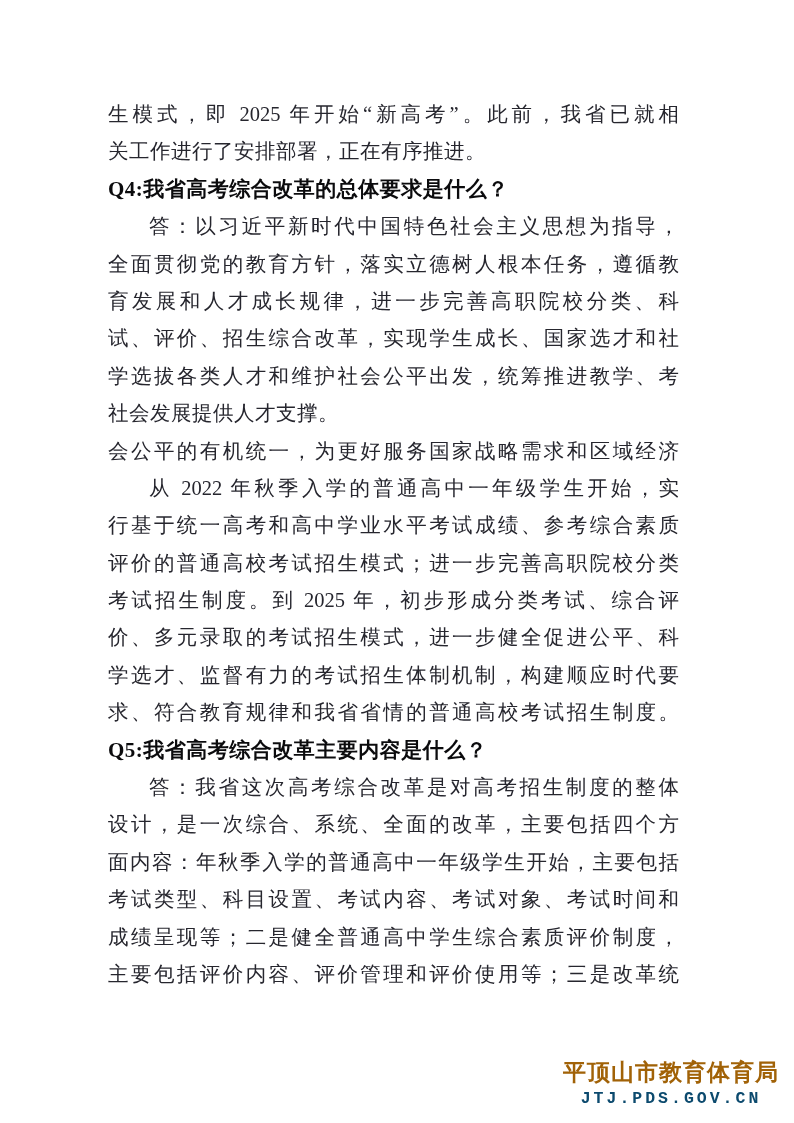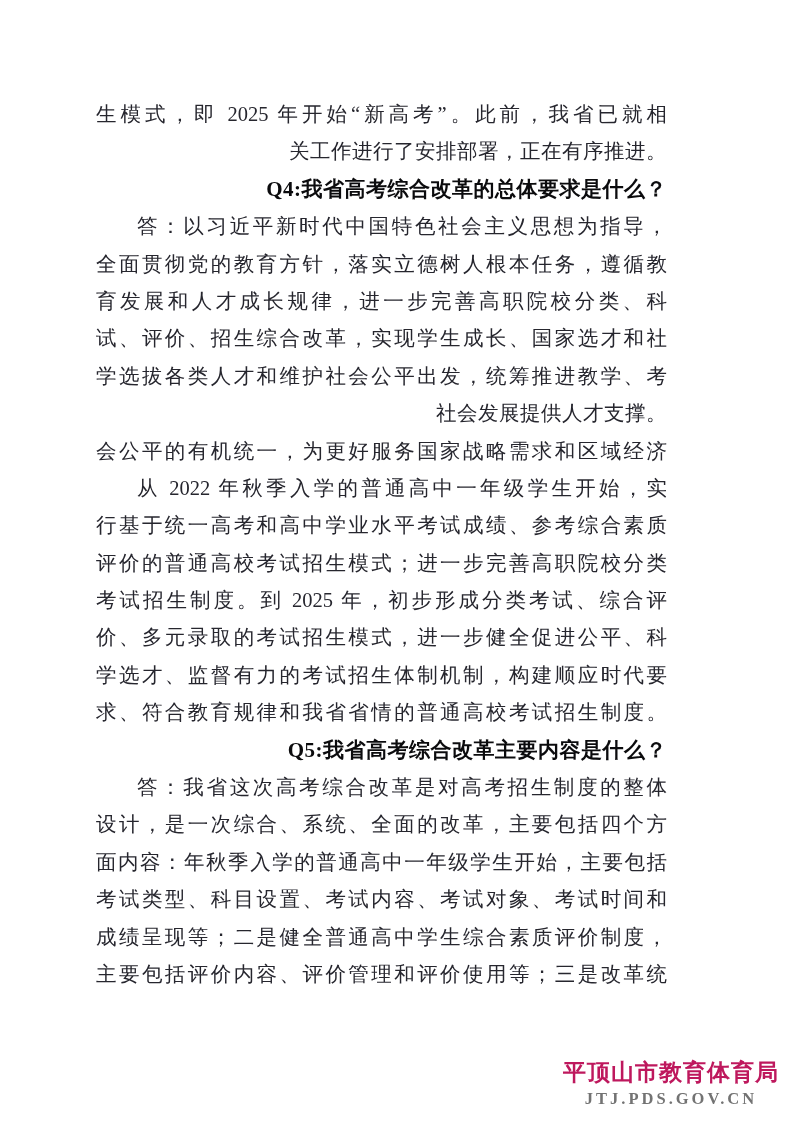--- a/index.html
+++ b/index.html
@@ -9,29 +9,29 @@
     position: relative;
     overflow: hidden;
     font-family: "Liberation Serif", "DejaVu Serif", serif;
   }
   .page {
     position: absolute; inset: 0;
     background: #ffffff;
   }
   .doc {
     position: absolute;
-    left: 96px; top: 96px; width: 571px;
+    left: 108px; top: 96px; width: 571px;
     color: #26262e;
     font-size: 20.5px;
   }
   .line {
     height: 37.4px;
     line-height: 37.4px;
     white-space: nowrap;
-    text-align: right;
+    text-align: left;
     letter-spacing: 0.5px;
   }
   .line.fill {
     white-space: normal;
     text-align: justify;
     text-align-last: justify;
     letter-spacing: 0;
   }
   .line.indent { text-indent: 2em; }
   .line.heading {
@@ -43,29 +43,29 @@
   .watermark {
     position: absolute;
     top: 1058px; left: 553px; width: 236px;
     text-align: center;
     user-select: none;
   }
   .watermark .org {
     font-size: 23px;
     font-weight: bold;
     letter-spacing: 1px;
-    color: #be185d;
+    color: #a16207;
     line-height: 30px;
   }
   .watermark .url {
-    font-family: Liberation Serif, serif;
+    font-family: Liberation Mono, monospace;
     font-size: 16.5px;
     font-weight: bold;
     letter-spacing: 3px;
-    color: #737373;
+    color: #0c4a6e;
     line-height: 21px;
   }
 </style>
 </head>
 <body>
 
 <div class="page">
 
   <div class="doc">
       <div class="line fill">生模式，即 2025 年开始“新高考”。此前，我省已就相</div>

